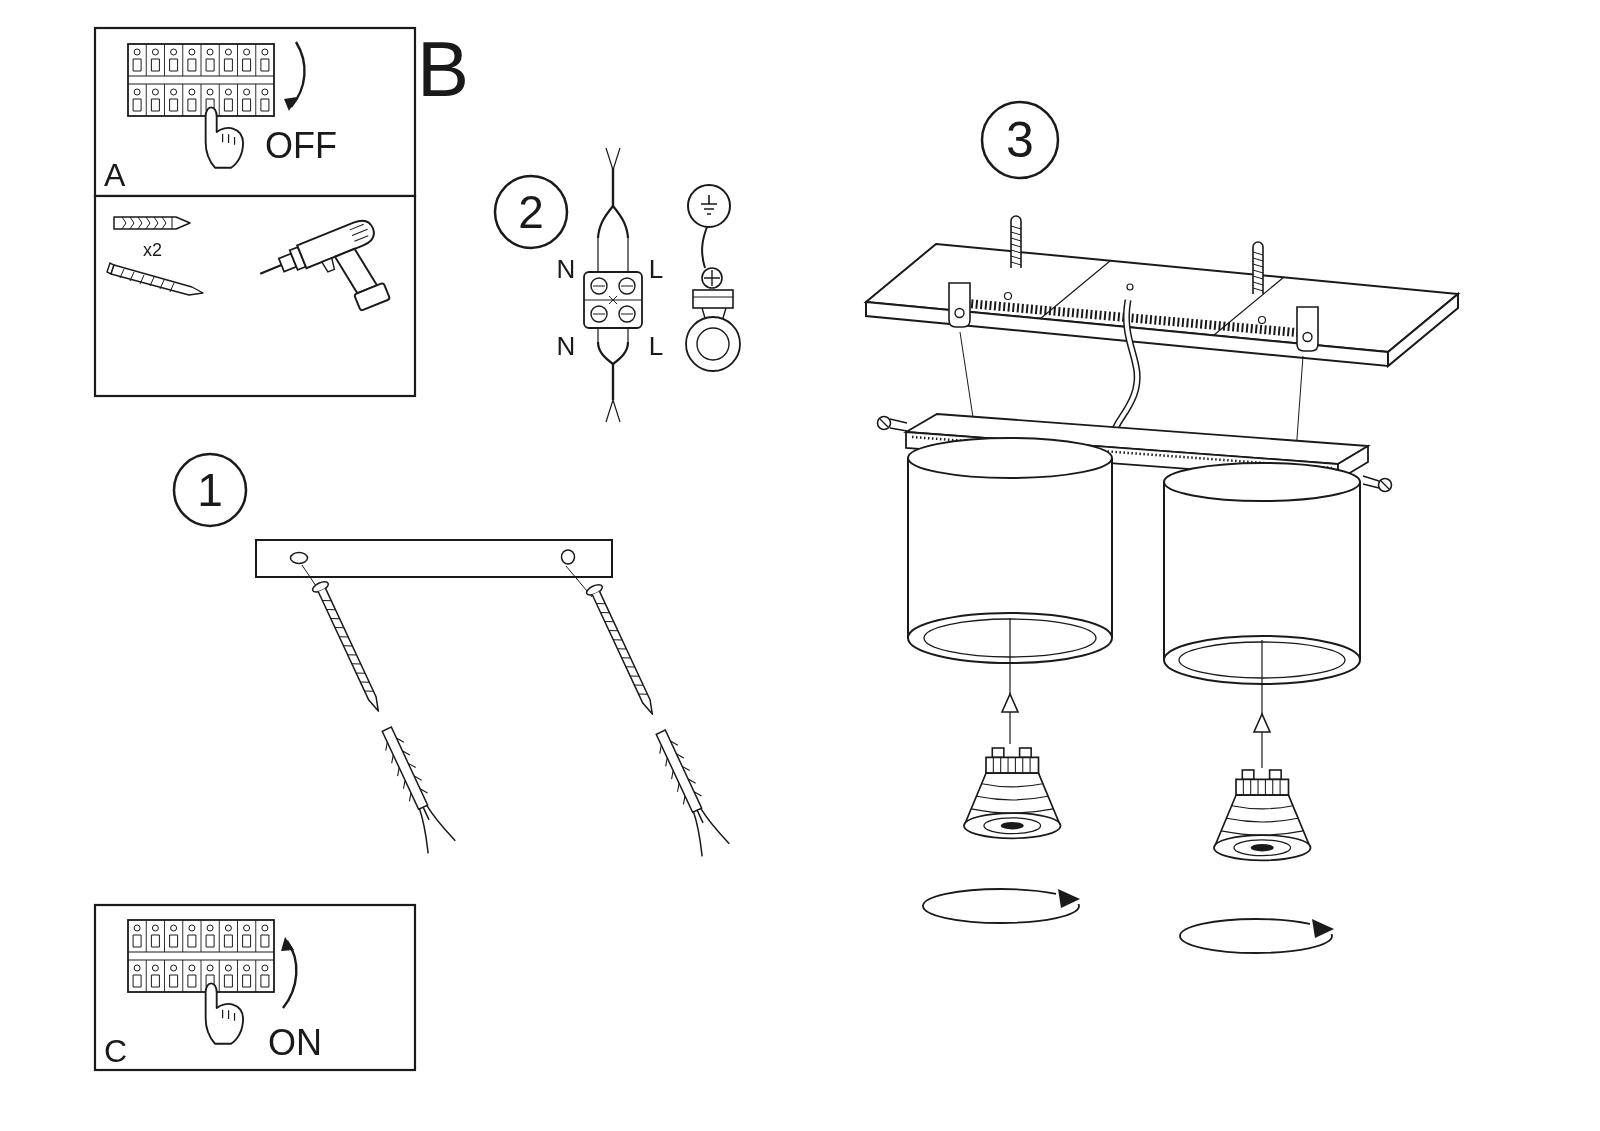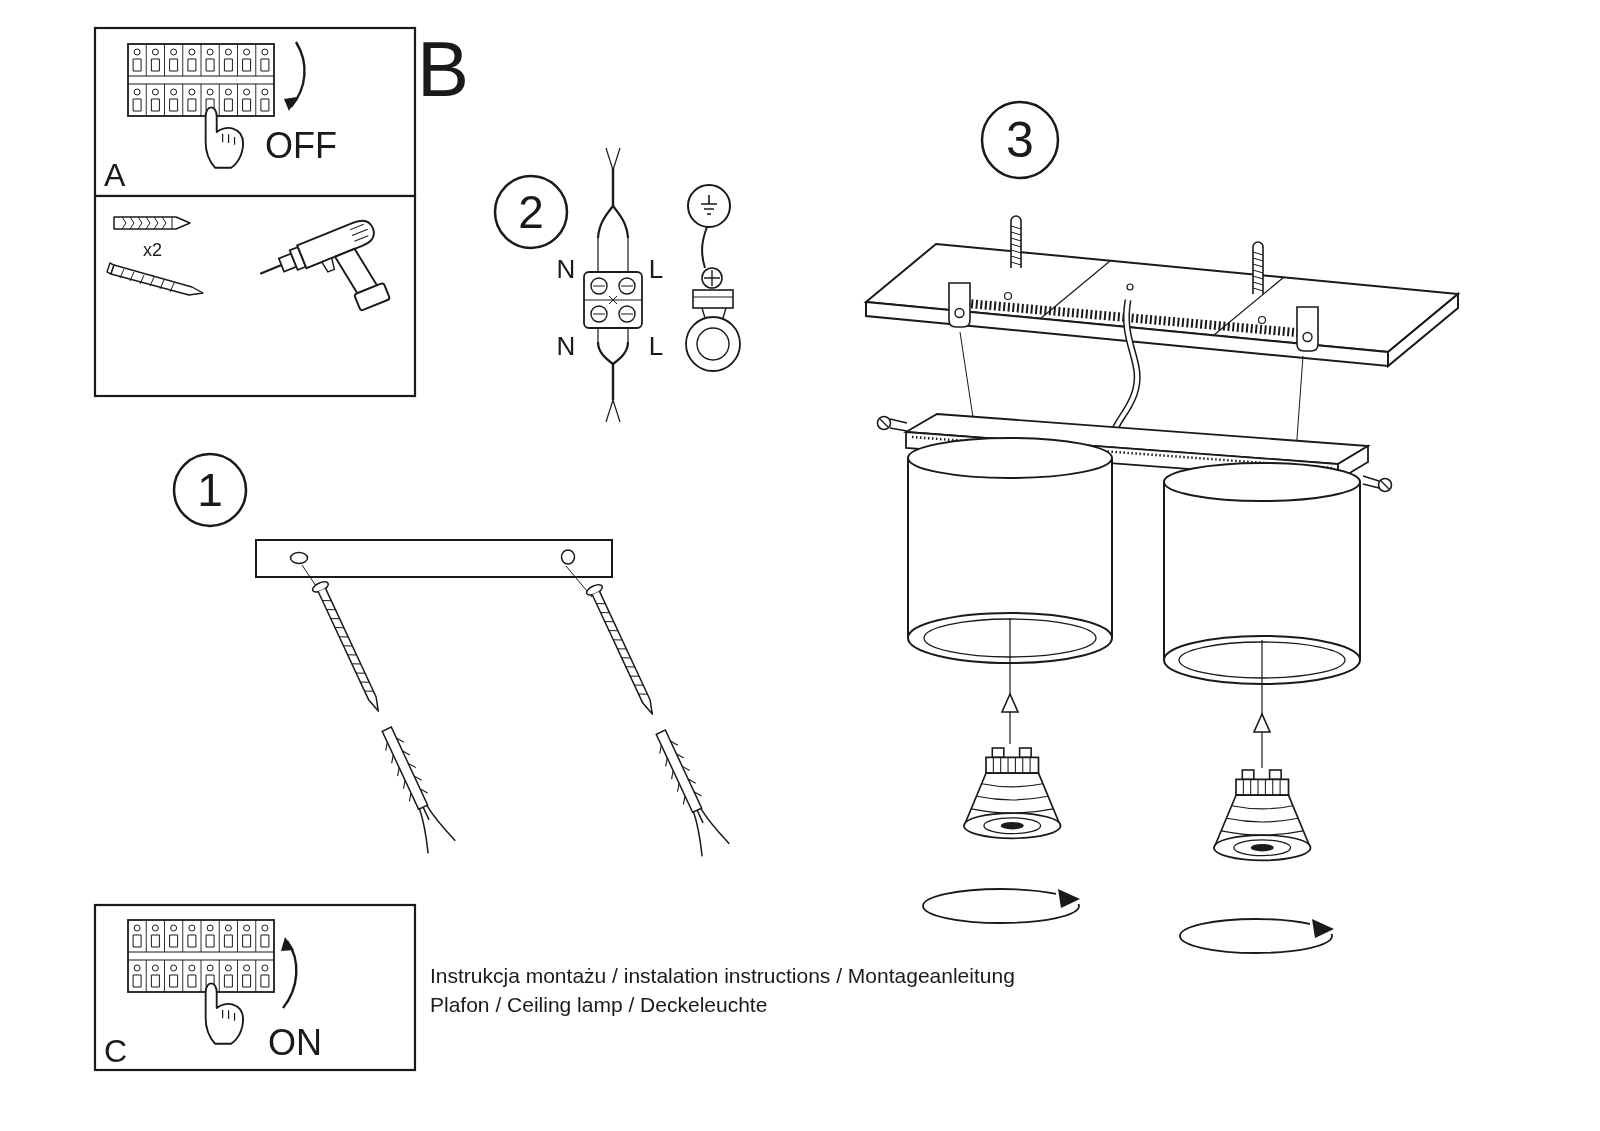--- a/index.html
+++ b/index.html
@@ -253,18 +253,14 @@
     <use href="#sym-hand" xlink:href="#sym-hand" transform="translate(198,974) scale(0.85)"></use>
     <g>
       <path d="M283,1008 C299,988 301,960 287,941" fill="none" stroke="#1a1a1a" stroke-width="2.4"></path>
       <polygon points="285,937 294,950 281,951" fill="#1a1a1a"></polygon>
     </g>
     <text x="268" y="1055" font-size="36">ON</text>
     <text x="104" y="1062" font-size="32">C</text>
   </g>
 </svg>
 
-<div class="footer">
-  <div>Instrukcja montażu / instalation instructions / Montageanleitung</div>
-  <div>Plafon / Ceiling lamp / Deckeleuchte</div>
+
 </div>
 
-</div>
-
 </body></html>

